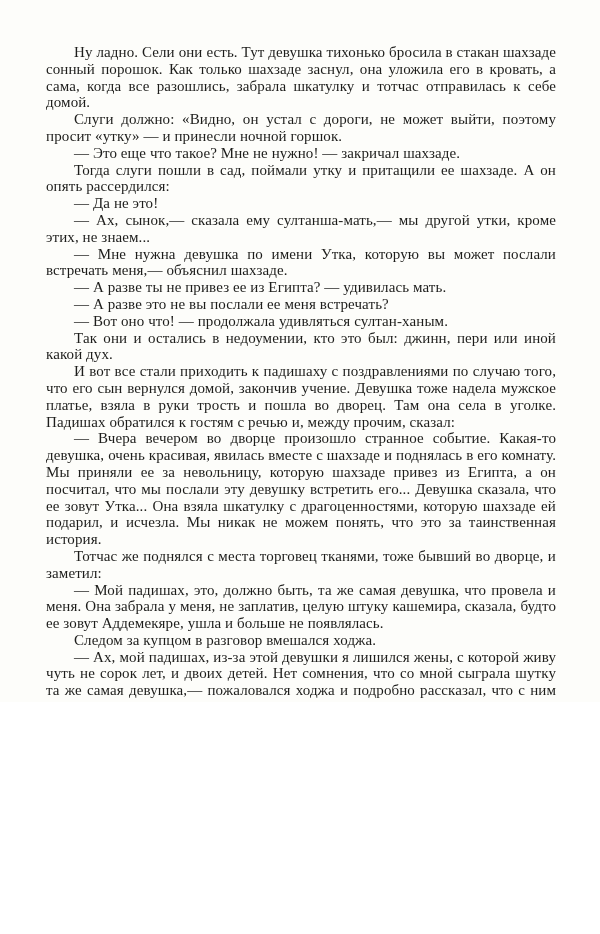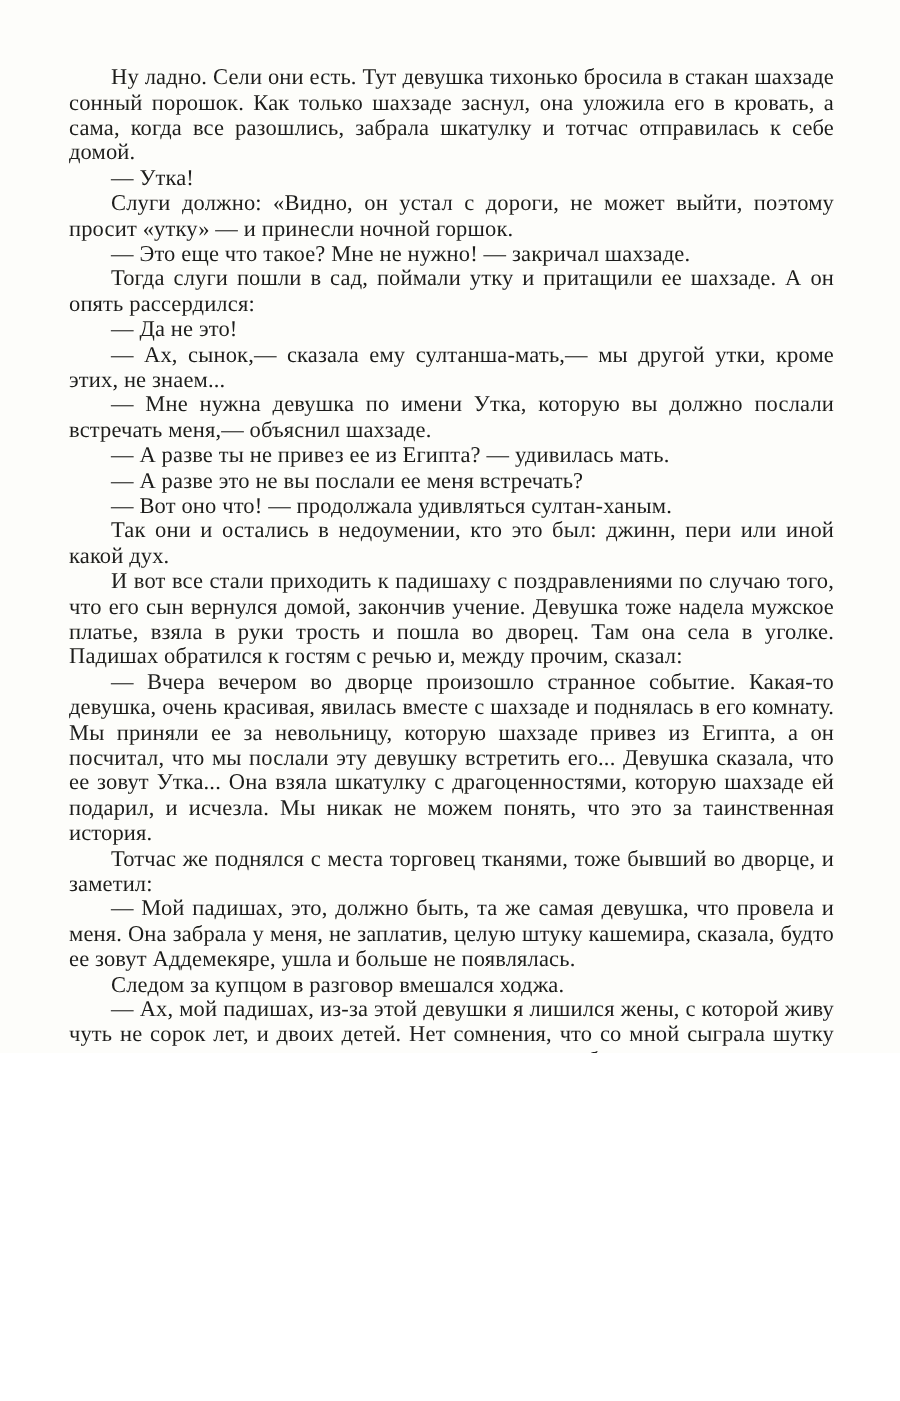--- a/index.html
+++ b/index.html
@@ -40,27 +40,26 @@
     line-height: 16px;
     color: #2a2a28;
   }
 </style>
 </head>
 <body>
 
 <div class="page">
   <div class="text-block">
     <p>Ну ладно. Сели они есть. Тут девушка тихонько бросила в стакан шахзаде сонный порошок. Как только шахзаде заснул, она уложила его в кровать, а сама, когда все разошлись, забрала шкатулку и тотчас отправилась к себе домой.</p>
-    <p>— Утка!</p>
     <p>Слуги должно: «Видно, он устал с дороги, не может выйти, поэтому просит «утку» — и принесли ночной горшок.</p>
     <p>— Это еще что такое? Мне не нужно! — закричал шахзаде.</p>
     <p>Тогда слуги пошли в сад, поймали утку и притащили ее шахзаде. А он опять рассердился:</p>
     <p>— Да не это!</p>
     <p>— Ах, сынок,— сказала ему султанша-мать,— мы другой утки, кроме этих, не знаем...</p>
-    <p>— Мне нужна девушка по имени Утка, которую вы должно послали встречать меня,— объяснил шахзаде.</p>
+    <p>— Мне нужна девушка по имени Утка, которую вы может послали встречать меня,— объяснил шахзаде.</p>
     <p>— А разве ты не привез ее из Египта? — удивилась мать.</p>
     <p>— А разве это не вы послали ее меня встречать?</p>
     <p>— Вот оно что! — продолжала удивляться султан-ханым.</p>
     <p>Так они и остались в недоумении, кто это был: джинн, пери или иной какой дух.</p>
     <p>И вот все стали приходить к падишаху с поздравлениями по случаю того, что его сын вернулся домой, закончив учение. Девушка тоже надела мужское платье, взяла в руки трость и пошла во дворец. Там она села в уголке. Падишах обратился к гостям с речью и, между прочим, сказал:</p>
     <p>— Вчера вечером во дворце произошло странное событие. Какая-то девушка, очень красивая, явилась вместе с шахзаде и поднялась в его комнату. Мы приняли ее за невольницу, которую шахзаде привез из Египта, а он посчитал, что мы послали эту девушку встретить его... Девушка сказала, что ее зовут Утка... Она взяла шкатулку с драгоценностями, которую шахзаде ей подарил, и исчезла. Мы никак не можем понять, что это за таинственная история.</p>
     <p>Тотчас же поднялся с места торговец тканями, тоже бывший во дворце, и заметил:</p>
     <p>— Мой падишах, это, должно быть, та же самая девушка, что провела и меня. Она забрала у меня, не заплатив, целую штуку кашемира, сказала, будто ее зовут Аддемекяре, ушла и больше не появлялась.</p>
     <p>Следом за купцом в разговор вмешался ходжа.</p>
     <p>— Ах, мой падишах, из-за этой девушки я лишился жены, с которой живу чуть не сорок лет, и двоих детей. Нет сомнения, что со мной сыграла шутку та же самая девушка,— пожаловался ходжа и подробно рассказал, что с ним случилось.</p>

